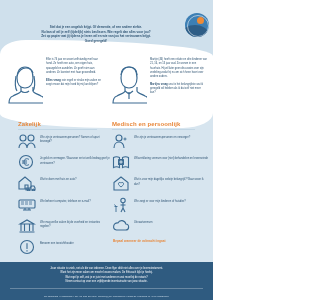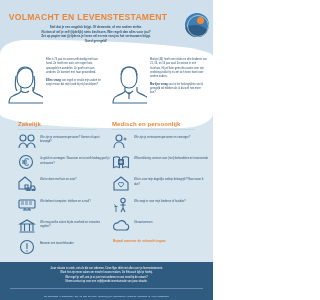--- a/index.html
+++ b/index.html
@@ -110,21 +110,20 @@
   svg{display:block;}
 </style>
 </head>
 <body>
 
 <div class="poster">
 
   <div class="header"></div>
   <div class="header-curve"></div>
 
-  <div class="title">VOLMACHT EN LEVENSTESTAMENT</div>
 
   <div class="subtitle">
     <div>Stel dat je een ongeluk krijgt. Of dementie, of een andere ziekte.</div>
     <div>Nu kan of wil je zelf (tijdelijk) niets beslissen. Wie regelt dan alles voor jou?</div>
     <div>Zet op papier wat jij tijdens je leven wil en wie van jou het vertrouwen krijgt.</div>
     <div>Goed geregeld!</div>
   </div>
 
   <div class="logo">
     <div class="swoosh"></div>

